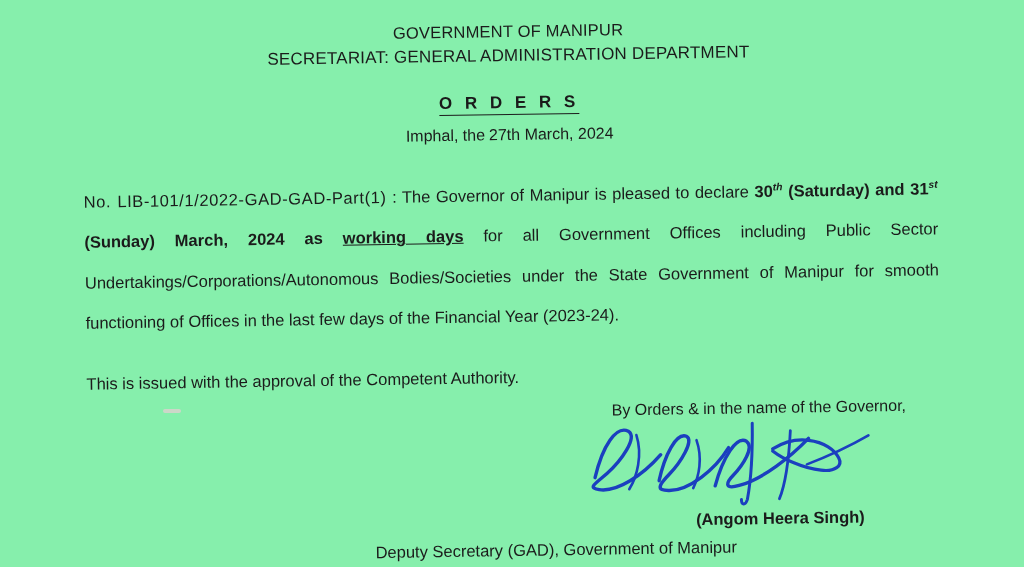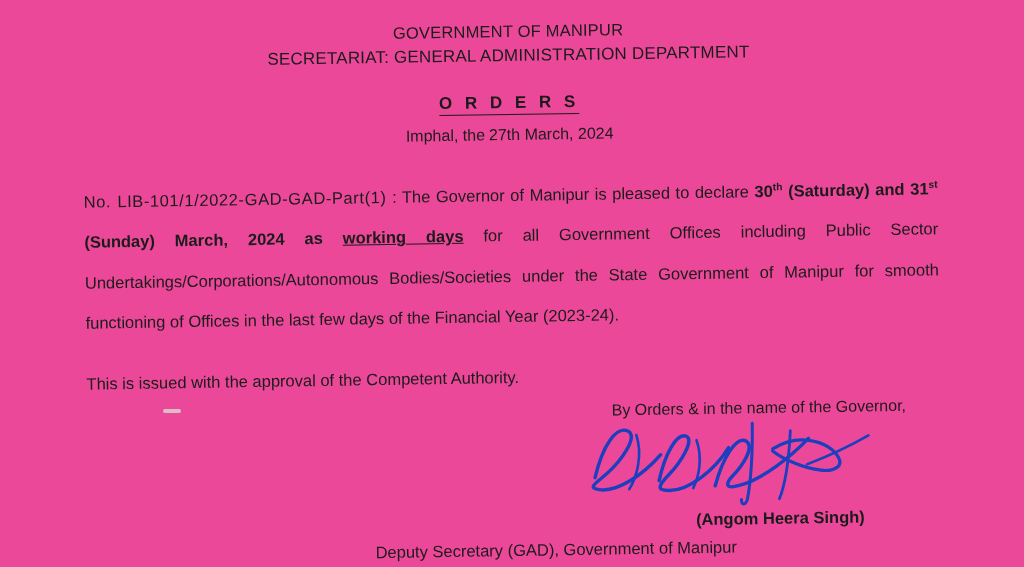--- a/index.html
+++ b/index.html
@@ -13,21 +13,21 @@
     overflow: hidden;
     font-family: "Liberation Sans", sans-serif;
     color: #1a1a1a;
   }
 
   
   .page {
     position: relative;
     width: 1024px;
     height: 567px;
-    background: #ec4899;
+    background: #86efac;
   }
   .doc {
     position: absolute;
     left: 0;
     top: 0;
     width: 1024px;
     height: 567px;
     transform: rotate(-0.9deg);
     transform-origin: 50% 50%;
   }
@@ -81,20 +81,21 @@
     font-weight: bold;
   }
   .body-text .u {
     text-decoration: underline;
     font-weight: bold;
   }
   sup {
     font-size: 0.62em;
     vertical-align: super;
     line-height: 0;
+    font-style: italic;
   }
   .spaced {
     letter-spacing: 0.6px;
   }
 
   .approval {
     margin: 31px 0 0 85px;
     font-size: 16.5px;
     color: #1b1b1b;
   }

